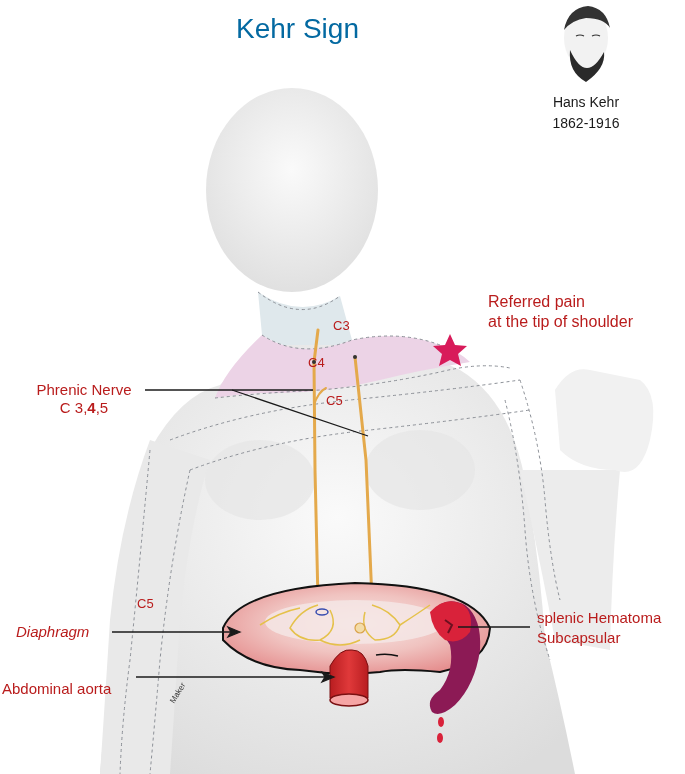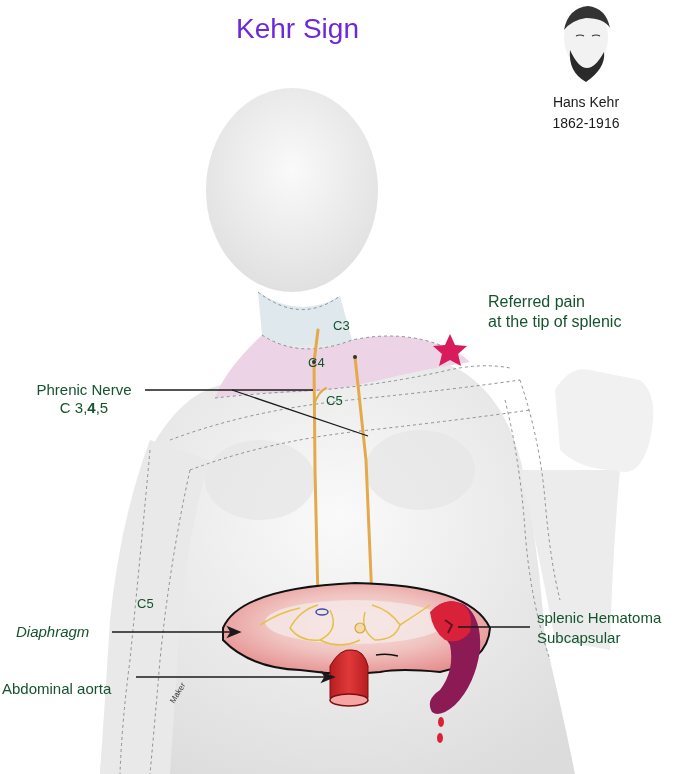--- a/index.html
+++ b/index.html
@@ -1,19 +1,19 @@
 <!DOCTYPE html>
 <html><head>
   <meta charset="utf-8">
   <style>
     html, body { margin: 0; padding: 0; background: #ffffff; }
     body { width: 685px; height: 774px; position: relative; overflow: hidden; font-family: "Liberation Sans", "DejaVu Sans", sans-serif; color: #1a1a1a; }
     .canvas { position: absolute; left: 0; top: 0; width: 685px; height: 774px; }
-    .label { position: absolute; font-size: 15px; line-height: 18px; white-space: nowrap; color: #14532d; }
-    .title { position: absolute; left: 236px; top: 12px; font-size: 28px; line-height: 34px; color: #6d28d9; }
+    .label { position: absolute; font-size: 15px; line-height: 18px; white-space: nowrap; color: #b91c1c; }
+    .title { position: absolute; left: 236px; top: 12px; font-size: 28px; line-height: 34px; color: #0369a1; }
     .portrait-caption { position: absolute; left: 544px; top: 92px; font-size: 14px; line-height: 21px; text-align: center; width: 84px; }
     .small { font-size: 13px; }
     .maker { position: absolute; left: 168px; top: 700px; font-size: 8px; transform: rotate(-58deg); transform-origin: left top; color: #333; }
     b { font-weight: bold; }
   </style>
 </head>
 <body>
 
 <div class="canvas">
 
@@ -127,21 +127,21 @@
 
   <div class="title">Kehr Sign</div>
 
   <div class="portrait-caption">
     <div>Hans Kehr</div>
     <div>1862-1916</div>
   </div>
 
   <div class="label" style="left:488px;top:292px;font-size:16px;line-height:20px;">
     <div>Referred pain</div>
-    <div>at the tip of splenic</div>
+    <div>at the tip of shoulder</div>
   </div>
 
   <div class="label" style="left:26px;top:381px;text-align:center;width:116px;">
     <div>Phrenic Nerve</div>
     <div><span>C 3,</span><b>4</b><span>,5</span></div>
   </div>
 
   <div class="label small" style="left:317px;top:317px;margin-left:16px;">C3</div>
   <div class="label small" style="left:308px;top:354px;">C4</div>
   <div class="label small" style="left:326px;top:392px;">C5</div>

